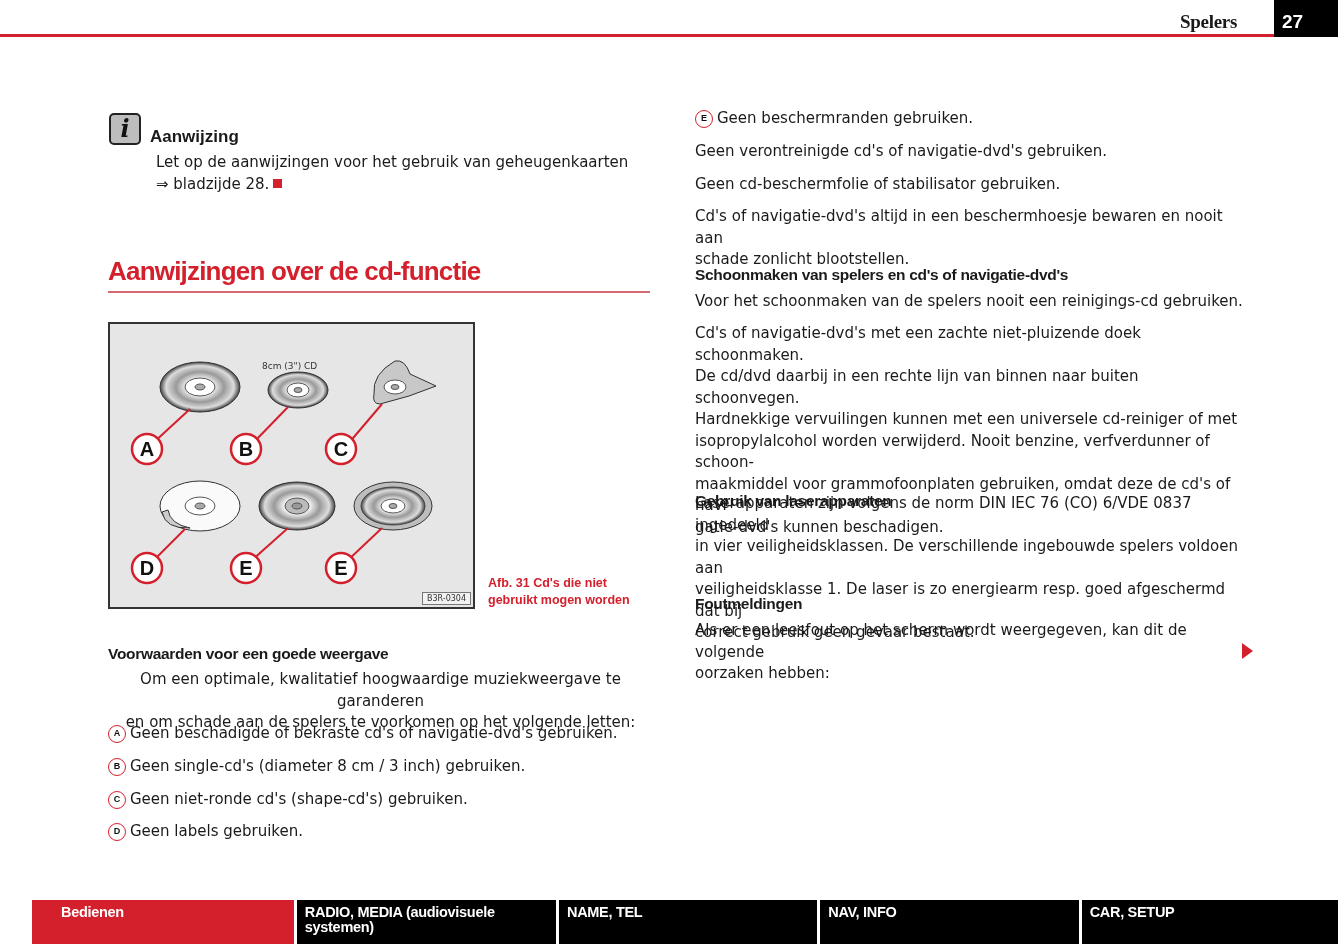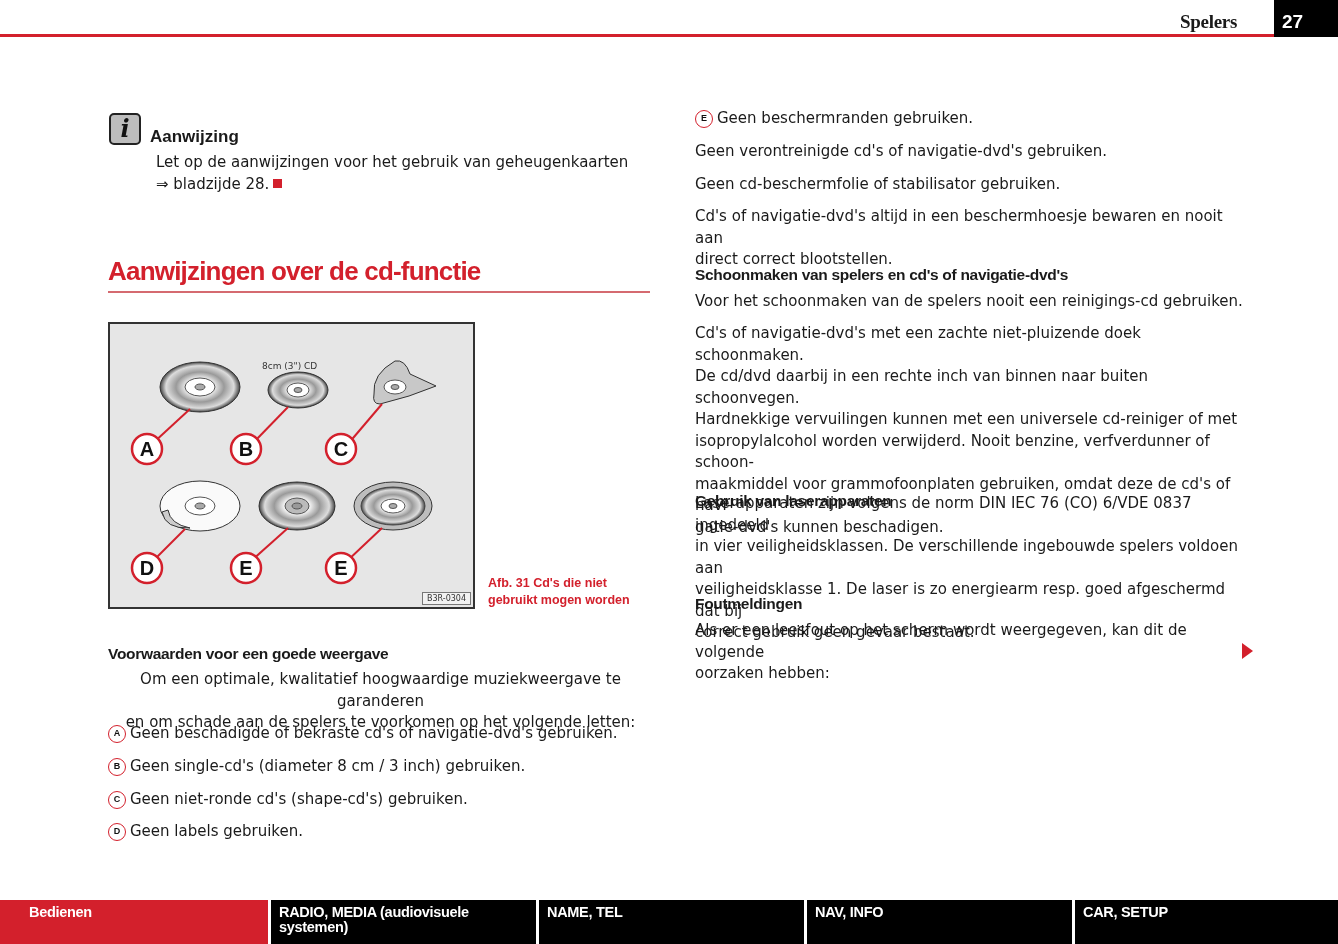--- a/index.html
+++ b/index.html
@@ -36,21 +36,21 @@
   .left-para { position:absolute; left:108px; top:669px; width:545px;text-align:center; }
   .item { position:absolute; left:108px; display:flex; align-items:center; }
   .badge { display:inline-flex; align-items:center; justify-content:center; width:18px; height:18px; border:1.8px solid #d3202c; border-radius:50%; font-family:"Liberation Sans", sans-serif; font-weight:bold; font-size:9px; color:#111; margin-right:4px; flex-shrink:0; }
 
   
   .rc { position:absolute; left:695px; width:548px; }
 
   .next-arrow { position:absolute; left:1242px; top:643px; width:0; height:0; border-top:8px solid transparent; border-bottom:8px solid transparent; border-left:11px solid #d3202c; }
 
   
-  .bottom-nav { position:absolute; left:0; top:900px; width:1338px; height:44px; display:flex; }
+  .bottom-nav { position:absolute; left:0; top:900px; width:1338px; height:44px; display:flex;padding-left:32px; }
   .tab { height:44px; background:#000000; color:#fff; font-family:"Liberation Sans", sans-serif; font-weight:bold; font-size:14.5px; line-height:15px; padding:5px 8px 0 8px; border-left:3px solid #fff; letter-spacing:-0.3px; }
   .tab.active { background:#d3202c; border-left:none; padding-left:29px; }
 </style>
 </head>
 <body>
 
 <div class="top-rule"></div>
 <div class="header-title">Spelers</div>
 <div class="page-num">27</div>
 
@@ -156,28 +156,28 @@
 </div>
 
 <div class="item body-text" style="left:695px; top:108px">
   <span class="badge">E</span>
   <span>Geen beschermranden gebruiken.</span>
 </div>
 <div class="rc body-text" style="top:141px">Geen verontreinigde cd's of navigatie-dvd's gebruiken.</div>
 <div class="rc body-text" style="top:174px">Geen cd-beschermfolie of stabilisator gebruiken.</div>
 <div class="rc body-text" style="top:206px">
   <div>Cd's of navigatie-dvd's altijd in een beschermhoesje bewaren en nooit aan</div>
-  <div>direct correct blootstellen.</div>
+  <div>schade zonlicht blootstellen.</div>
 </div>
 
 <div class="rc bold-head" style="top:266px">Schoonmaken van spelers en cd's of navigatie-dvd's</div>
 <div class="rc body-text" style="top:291px">Voor het schoonmaken van de spelers nooit een reinigings-cd gebruiken.</div>
 <div class="rc body-text" style="top:323px">
   <div>Cd's of navigatie-dvd's met een zachte niet-pluizende doek schoonmaken.</div>
-  <div>De cd/dvd daarbij in een rechte inch van binnen naar buiten schoonvegen.</div>
+  <div>De cd/dvd daarbij in een rechte lijn van binnen naar buiten schoonvegen.</div>
   <div>Hardnekkige vervuilingen kunnen met een universele cd-reiniger of met</div>
   <div>isopropylalcohol worden verwijderd. Nooit benzine, verfverdunner of schoon-</div>
   <div>maakmiddel voor grammofoonplaten gebruiken, omdat deze de cd's of navi-</div>
   <div>gatie-dvd's kunnen beschadigen.</div>
 </div>
 
 <div class="rc bold-head" style="top:492px">Gebruik van laserapparaten</div>
 <div class="rc body-text" style="top:493px">
   <div>Laserapparaten zijn volgens de norm DIN IEC 76 (CO) 6/VDE 0837 ingedeeld</div>
   <div>in vier veiligheidsklassen. De verschillende ingebouwde spelers voldoen aan</div>

